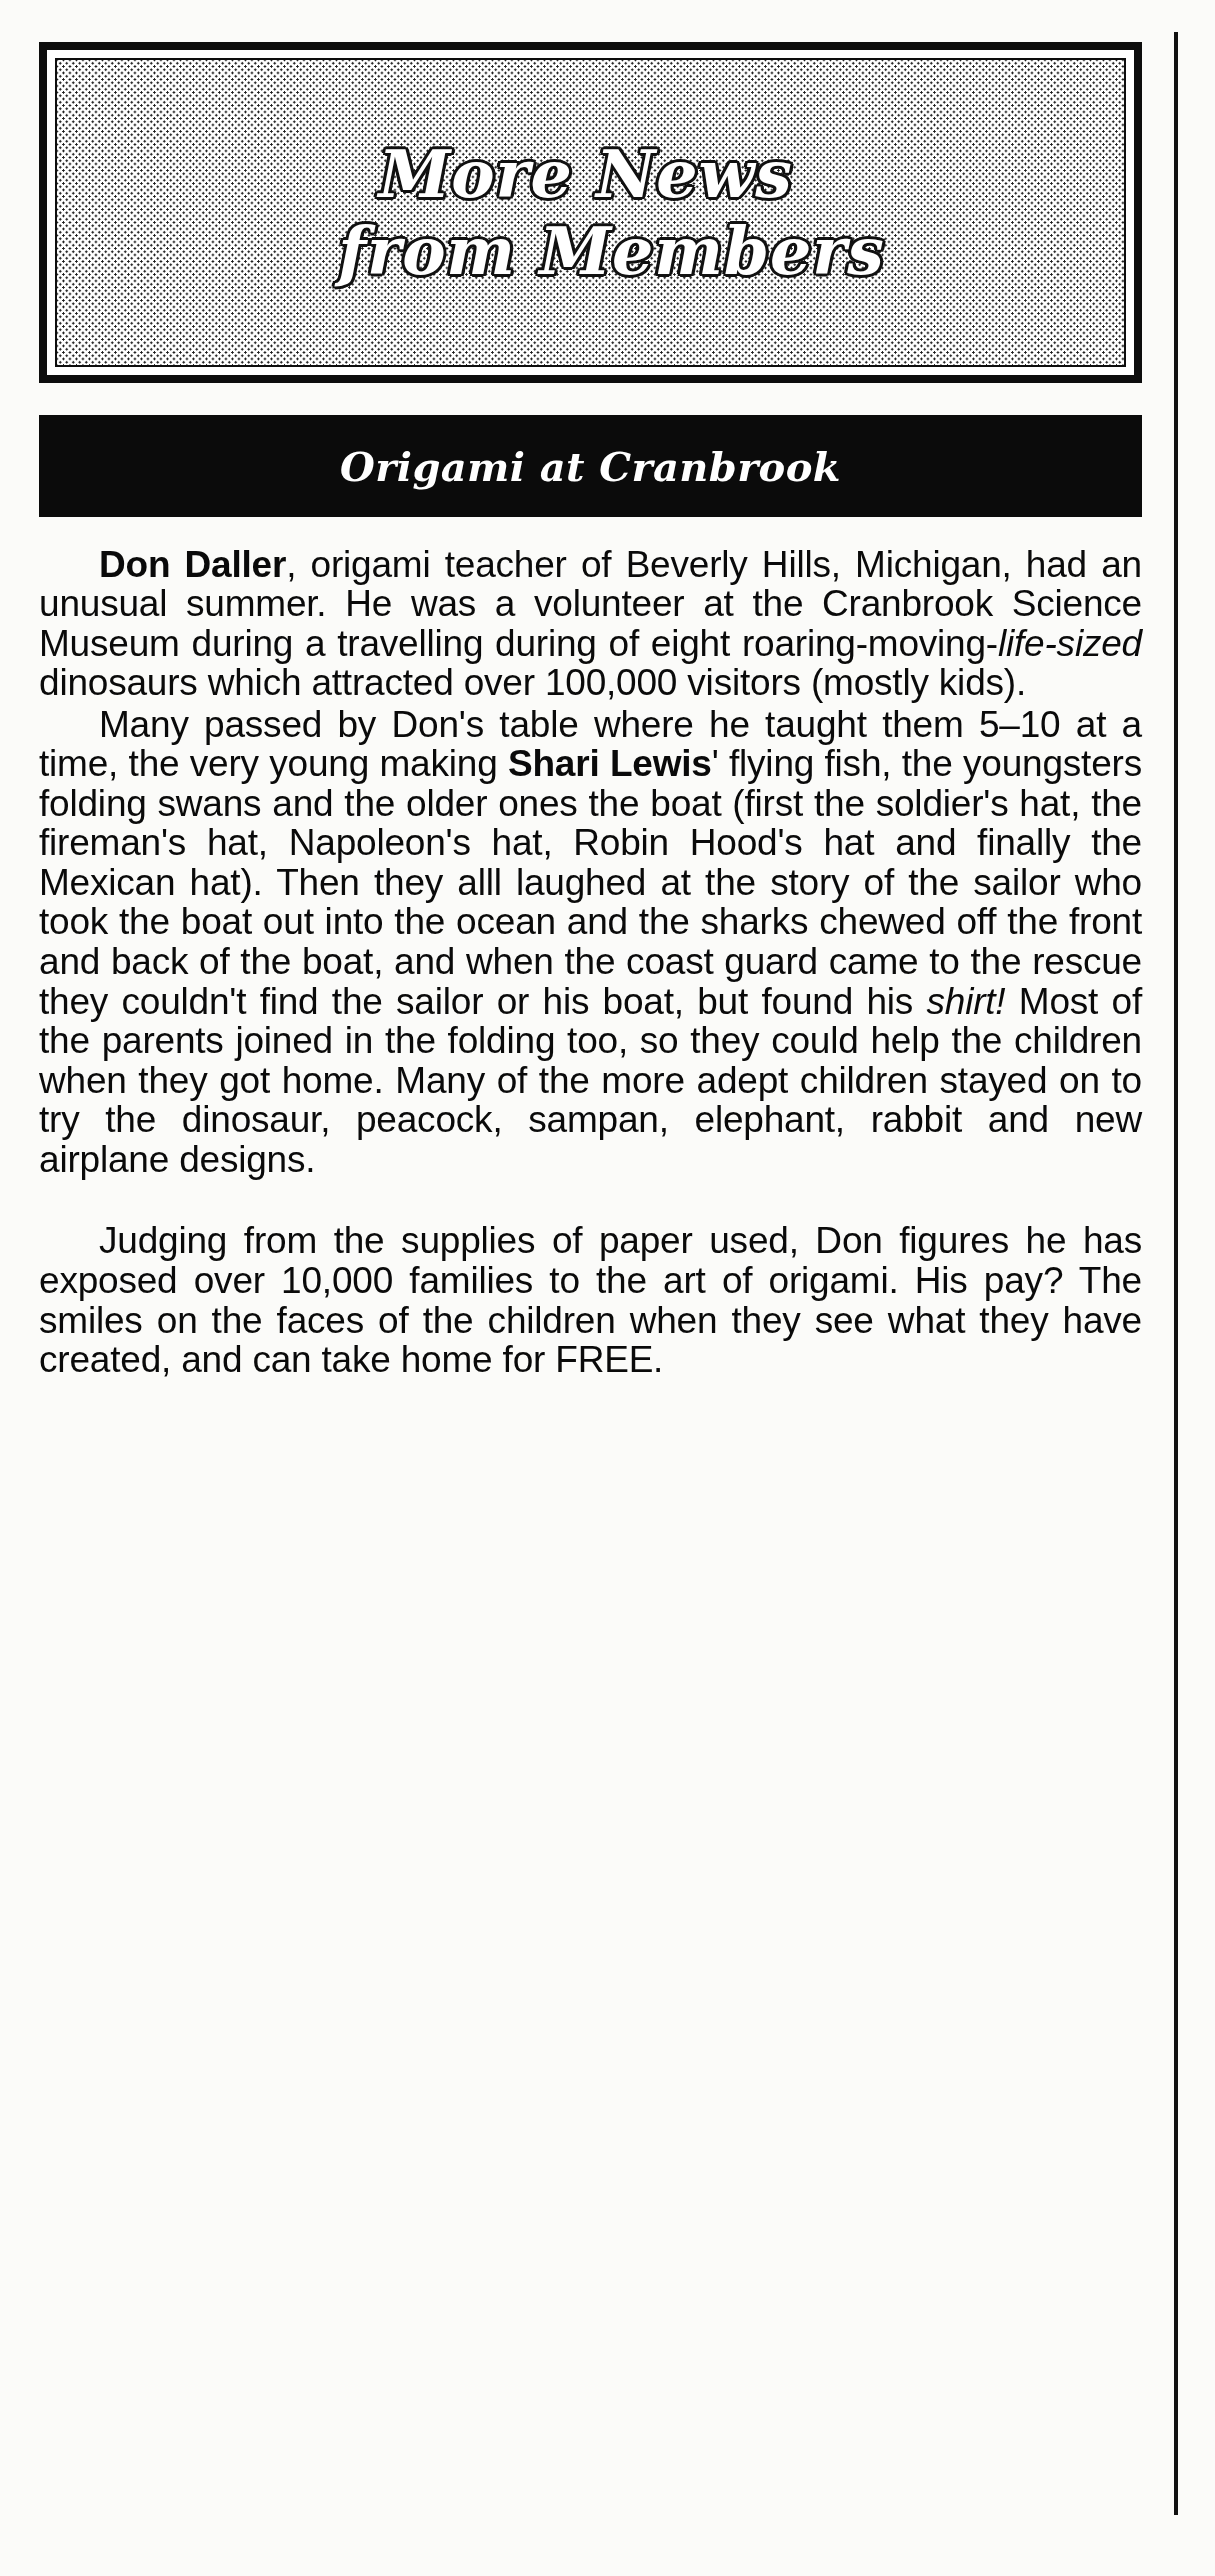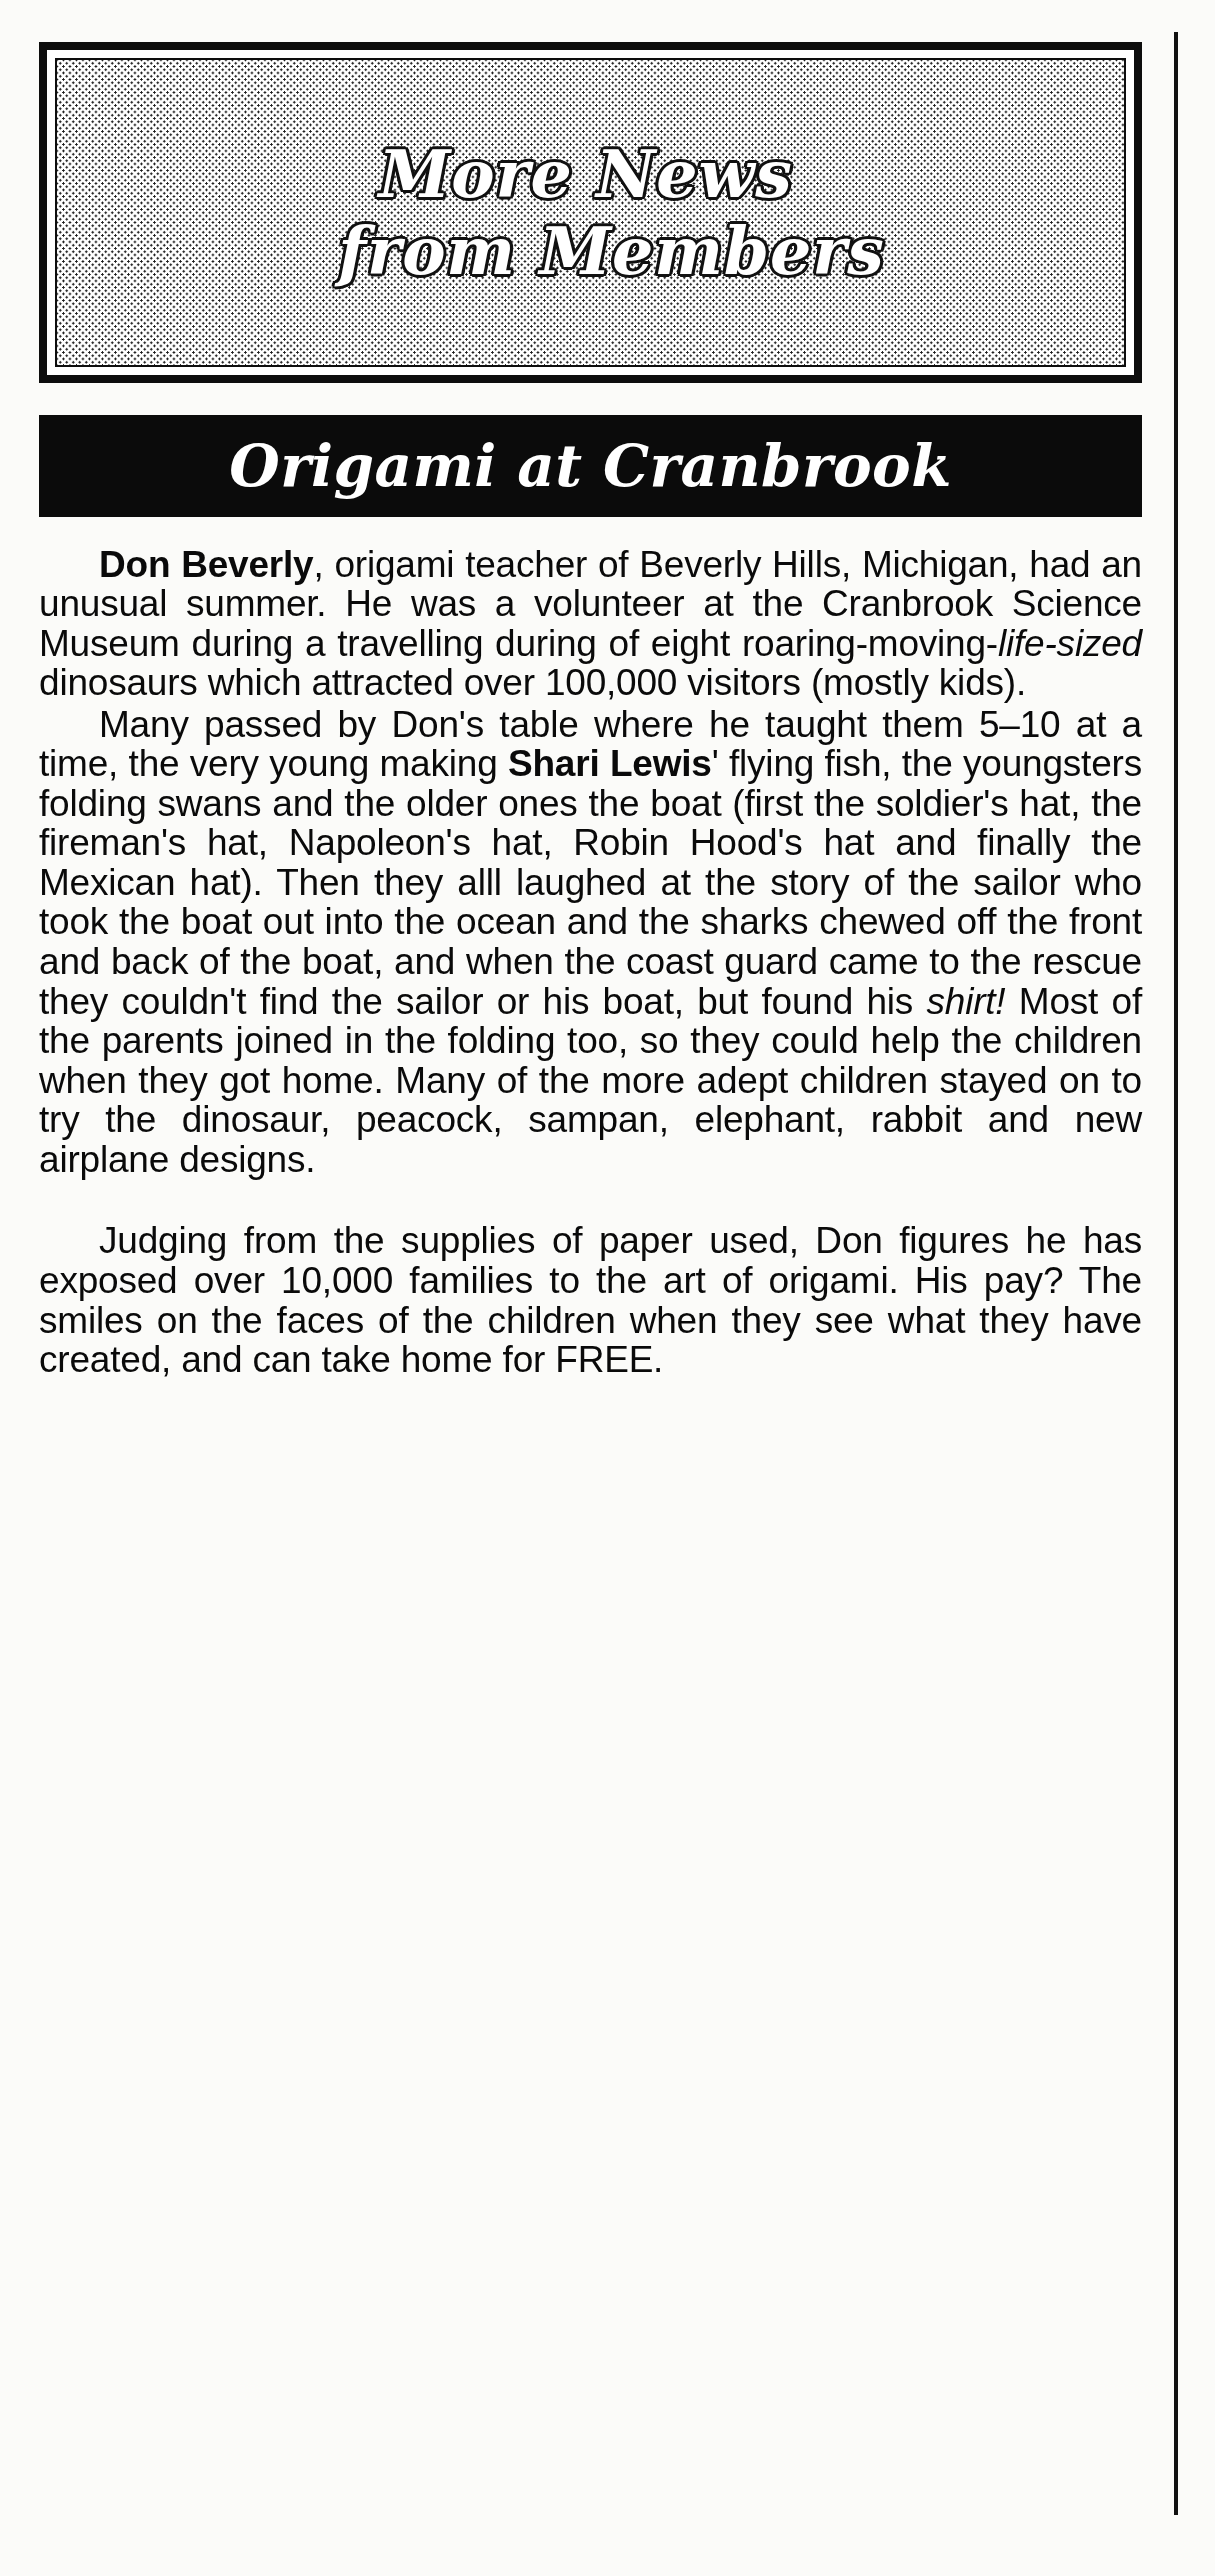--- a/index.html
+++ b/index.html
@@ -90,21 +90,21 @@
     height: 102px;
     display: flex;
     align-items: center;
     justify-content: center;
   }
   .title-bar .title-text {
     font-family: "DejaVu Serif", serif;
     font-style: italic;
     font-weight: 700;
     color: #ffffff;
-    font-size: 58px;
+    font-size: 40px;
     letter-spacing: 0.4px;
     white-space: nowrap;
   }
 
   
   .article {
     margin-top: 27.6px;
     font-family: "Liberation Sans", sans-serif;
     font-size: 37px;
     line-height: 1.07;
@@ -134,20 +134,20 @@
         <div class="masthead-line line1">More News</div>
         <div class="masthead-line line2">from Members</div>
       </div>
     </div>
 
     <div class="title-bar">
       <div class="title-text">Origami at Cranbrook</div>
     </div>
 
     <div class="article" id="article-body">
-        <p><b>Don Beverly</b><span>, origami teacher of Beverly Hills, Michigan, had an unusual summer.  He was a volunteer at the Cranbrook Science Museum during a travelling during of  eight roaring-moving-</span><i>life-sized</i><span> dinosaurs which attracted over 100,000 visitors (mostly kids).</span></p>
+        <p><b>Don Daller</b><span>, origami teacher of Beverly Hills, Michigan, had an unusual summer.  He was a volunteer at the Cranbrook Science Museum during a travelling during of  eight roaring-moving-</span><i>life-sized</i><span> dinosaurs which attracted over 100,000 visitors (mostly kids).</span></p>
         <p><span>Many passed by Don's table where he taught them 5–10 at a time, the very young making </span><b>Shari Lewis</b><span>' flying fish, the youngsters folding swans and the older ones the boat (first the soldier's hat, the fireman's hat, Napoleon's hat, Robin Hood's hat and finally the Mexican hat).  Then they alll laughed at the story of the sailor who took the boat out into the ocean and the sharks chewed off the front and back of the boat, and when the coast guard came to the rescue they couldn't find the sailor or his boat, but found his </span><i>shirt!</i><span>  Most of the parents joined in the folding too, so they could help the children when they got home.  Many of the more adept children stayed on to try the dinosaur, peacock, sampan, elephant, rabbit and new airplane designs.</span></p>
         <p><span>Judging from the supplies of paper used, Don figures he has exposed over 10,000 families to the art of origami.  His pay?  The smiles on the faces of the children when they see what they have created, and can take home for FREE.</span></p>
       </div>
 
   </div>
 </div>
 
 
 </body></html>

